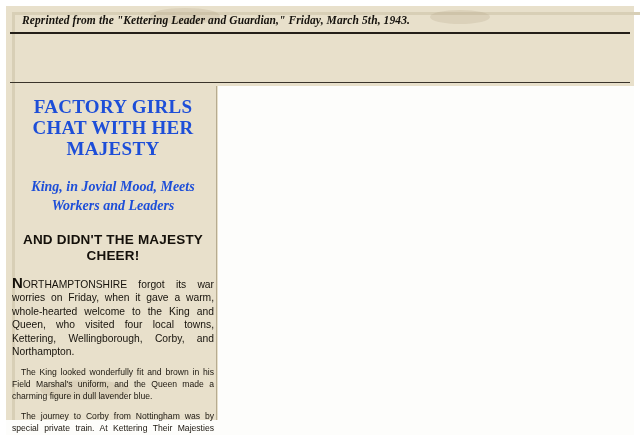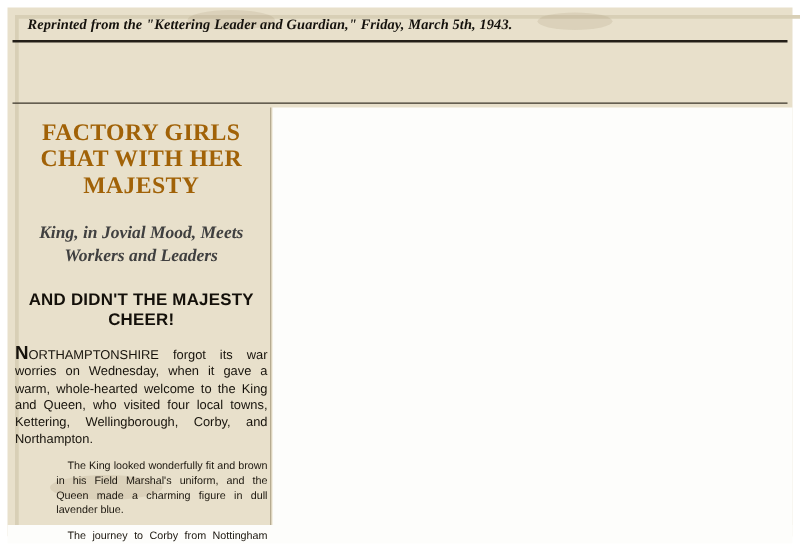--- a/index.html
+++ b/index.html
@@ -115,31 +115,31 @@
     background: #b6ab90;
   }
   .deck1 {
     text-align: center;
     font-family: "Liberation Serif", serif;
     font-weight: bold;
     font-size: 19px;
     line-height: 21px;
     letter-spacing: 0.3px;
     margin: 6px 0 0 0;
-    color: #a16207;
+    color: #1d4ed8;
   }
   .deck2 {
     text-align: center;
     font-family: "Liberation Serif", serif;
     font-weight: bold;
     font-style: italic;
     font-size: 14px;
     line-height: 19px;
     margin: 18px 2px 0 2px;
-    color: #404040;
+    color: #1d4ed8;
   }
   .deck3 {
     text-align: center;
     font-family: "Liberation Sans", sans-serif;
     font-weight: bold;
     font-size: 13.5px;
     line-height: 16px;
     letter-spacing: 0.2px;
     margin: 17px 6px 0 6px;
     color: #14100a;
@@ -159,21 +159,20 @@
     line-height: 13px;
   }
   .body-p {
     margin: 9px 2px 0 2px;
     font-family: "Liberation Sans", sans-serif;
     font-size: 8.6px;
     line-height: 11.6px;
     text-align: justify;
     text-indent: 9px;
     color: #1b160e;
-    padding-left: 33px;
   }
   .smudge {
     position: absolute;
     border-radius: 50%;
     background: rgba(160,145,110,0.18);
     pointer-events: none;
   }
 </style>
 </head>
 <body>
@@ -202,21 +201,21 @@
 
   <div class="column">
 
     <div class="deck1">FACTORY GIRLS CHAT WITH HER MAJESTY</div>
 
     <div class="deck2">King, in Jovial Mood, Meets Workers and Leaders</div>
 
     <div class="deck3">AND DIDN'T THE MAJESTY CHEER!</div>
 
     <div class="body-first">
-      <span class="dropcap">N</span><span>ORTHAMPTONSHIRE forgot its war worries on Wednesday, when it gave a warm, whole-hearted welcome to the King and Queen, who visited four local towns, Kettering, Wellingborough, Corby, and Northampton.</span>
+      <span class="dropcap">N</span><span>ORTHAMPTONSHIRE forgot its war worries on Friday, when it gave a warm, whole-hearted welcome to the King and Queen, who visited four local towns, Kettering, Wellingborough, Corby, and Northampton.</span>
     </div>
 
     <div class="body-p">The King looked wonderfully fit and brown in his Field Marshal's uniform, and the Queen made a charming figure in dull lavender blue.</div>
 
     <div class="body-p">The journey to Corby from Nottingham was by special private train. At Kettering Their Majesties visited a factory, where they spent a fascinating fifty minutes on a tour of most of the departments, where in many instances they stopped and chatted with departmental heads, personnel, and girl operatives.</div>
 
   </div>
 
 </div>
 

